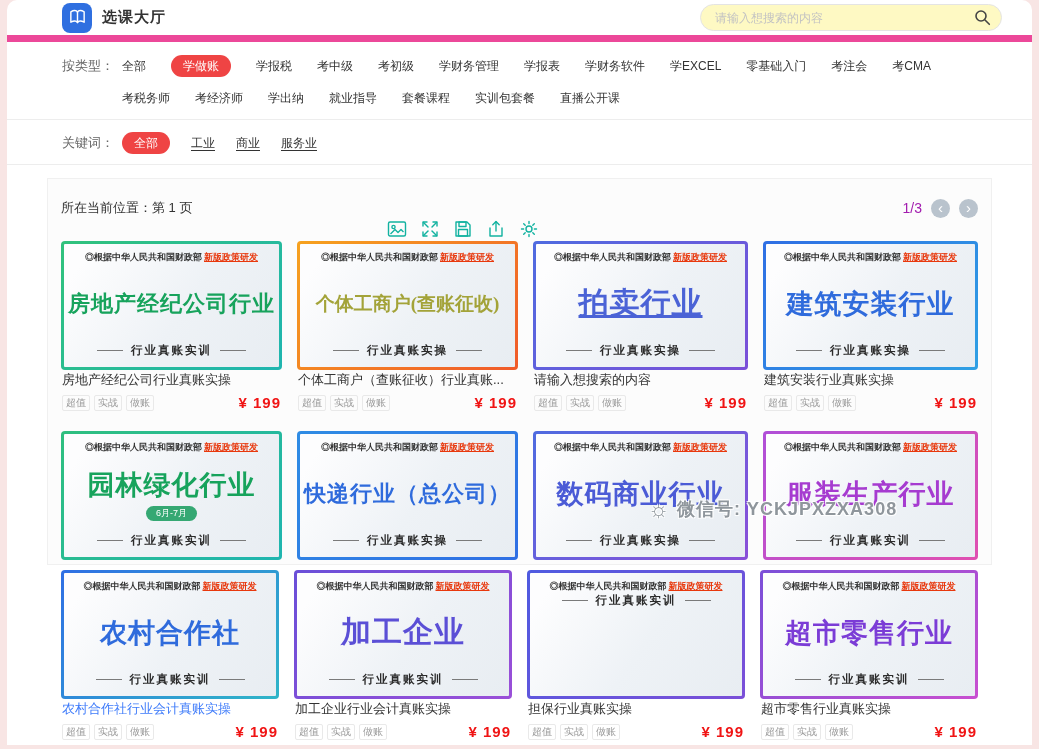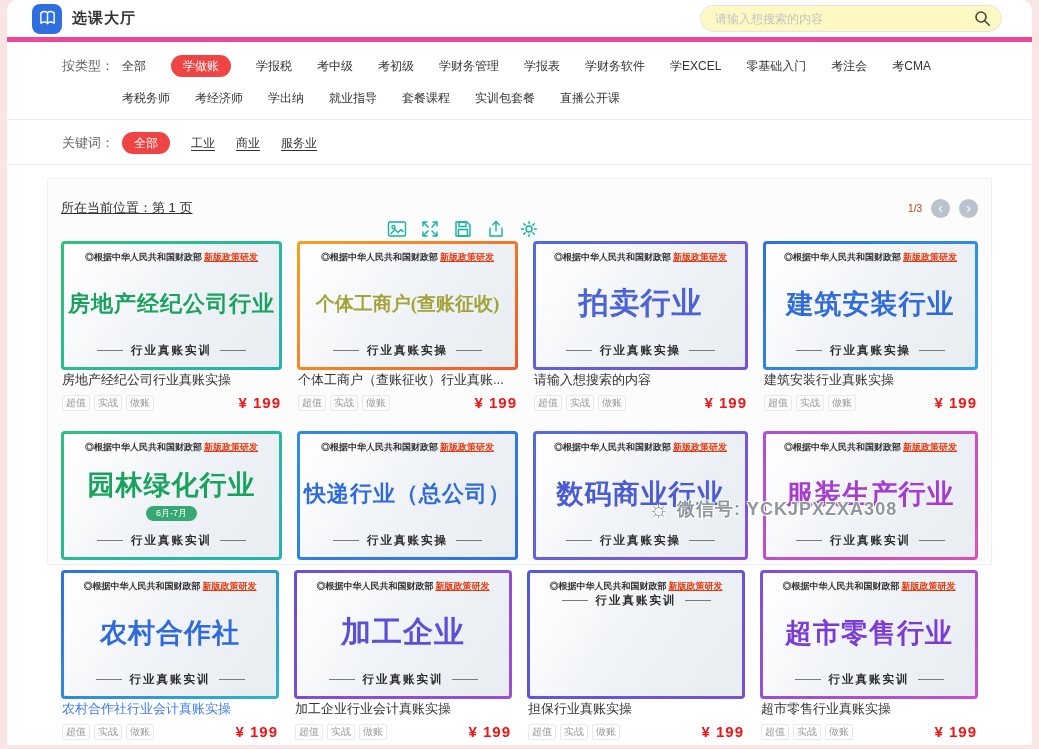--- a/index.html
+++ b/index.html
@@ -3,42 +3,42 @@
 <meta charset="utf-8">
 <style>
   * { margin:0; padding:0; box-sizing:border-box; }
   html,body { width:1039px; height:749px; overflow:hidden; }
   body { background:#f8e5e4; font-family:"Liberation Sans", sans-serif; position:relative; }
 
   .content { position:absolute; left:7px; top:0; width:1025px; height:745px;
              background:#fff; border-radius:10px 10px 0 0; overflow:hidden; }
 
   
-  .top-bar { height:42px; border-bottom:5px solid #ec4899; display:flex; align-items:center; padding:0 30px 0 25px; }
+  .top-bar { height:42px; border-bottom:7px solid #ec4899; display:flex; align-items:center; padding:0 30px 0 55px; }
   .logo { width:30px; height:30px; border-radius:8px; background:#2f6fe0; display:flex; align-items:center; justify-content:center; flex:0 0 auto; }
   .page-title { margin-left:10px; font-size:15px; color:#333; font-weight:600; letter-spacing:1px; }
   .search-box { margin-left:auto; width:302px; height:27px; border:1px solid #e4e4e4; border-radius:15px; display:flex; align-items:center; padding:0 10px 0 14px; background:#fef9c3; }
   .search-box input { flex:1; border:none; outline:none; font-size:12px; color:#333; font-family:inherit; background:transparent; }
   .search-box input::placeholder { color:#c3c3c3; }
 
   
   .filter-sec { padding:13px 0 10px 55px; border-bottom:1px solid #ededed; }
   .frow { display:flex; align-items:flex-start; }
   .flabel { font-size:13px; color:#666; margin-right:8px; line-height:22px; flex:0 0 auto; }
   .fopts { display:flex; flex-wrap:wrap; column-gap:25px; row-gap:10px; width:880px; }
   .opt { font-size:12px; color:#333; line-height:22px; cursor:pointer; white-space:nowrap; }
   .opt.selected { background:#ef4444; color:#fff; border-radius:11px; padding:0 12px; }
   .opt.kw-plain { text-decoration:underline; text-underline-offset:3px; }
 
   
   .panel { margin:13px 40px 0; height:387px; background:#fcfcfc; border:1px solid #f0f0f0; overflow:hidden; position:relative; padding:0 13px; }
   .panel-head { display:flex; justify-content:space-between; align-items:center; margin-top:14px; height:30px; }
-  .pos-text { font-size:13px; color:#333;text-decoration:underline; }
+  .pos-text { font-size:13px; color:#333; }
   .pager { display:flex; align-items:center; gap:9px; }
-  .pager-text { font-size:10px; color:#c2410c; }
+  .pager-text { font-size:14px; color:#a21caf; }
   .pager-btn { width:19px; height:19px; border-radius:50%; background:#b9c3cd; color:#fff; display:flex; align-items:center; justify-content:center; font-size:15px; line-height:1; cursor:pointer; padding-bottom:2px; }
 
   .viewer-toolbar { position:absolute; top:40px; left:44%; transform:translateX(-50%); display:flex; gap:13px; z-index:5; }
   .vt-icon { width:20px; height:20px; display:flex; align-items:center; justify-content:center; cursor:pointer; }
 
   
   .grid { display:grid; grid-template-columns:repeat(4,1fr); column-gap:15px; row-gap:20px; }
   .panel .grid { margin-top:18px; }
   .bottom-wrap { margin:5px 40px 0; padding:0 14px; }
 
@@ -235,21 +235,21 @@
       </div>
     </div>
   </div>
 
   <div class="card">
     <div class="card-img" style="background: linear-gradient(125deg, rgb(253, 253, 254) 10%, rgb(238, 242, 246) 55%, rgb(232, 237, 242) 100%) padding-box padding-box, linear-gradient(135deg, rgb(79, 107, 224) 0%, rgb(123, 79, 216) 100%) border-box border-box;">
       <div class="note">
         <span class="note-main">◎根据中华人民共和国财政部</span><span class="note-hl">新版政策研发</span>
       </div>
       <div class="title-wrap">
-        <div class="card-title" style="color: rgb(75, 99, 214); font-size: 30px;">拍卖行业</div>
+        <div class="card-title" style="color: rgb(75, 99, 214); font-size: 30px; text-decoration: underline;">拍卖行业</div>
 
       </div>
       <div class="card-sub">
               <span>行业真账实操</span>
             </div>
     </div>
     <div class="card-meta">
       <div class="caption">请输入想搜索的内容</div>
       <div class="meta-row">
         <div class="tags">

